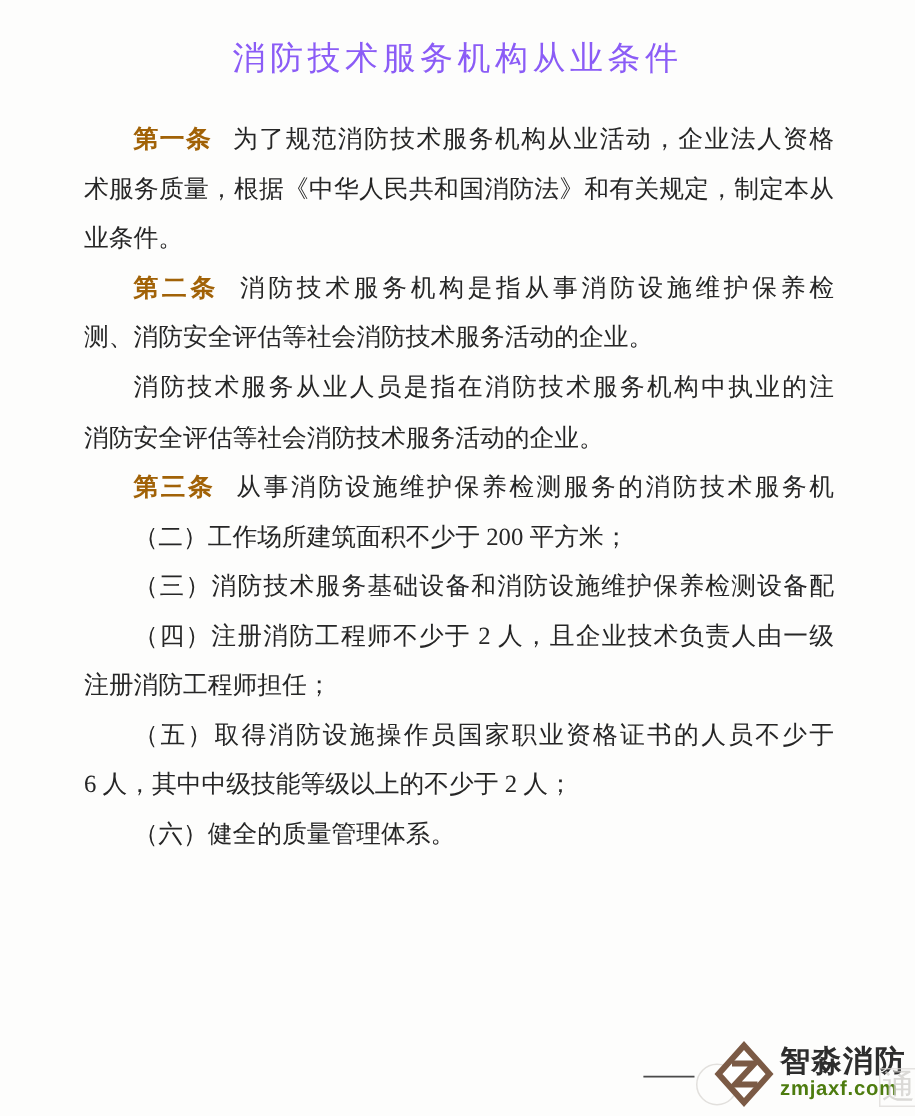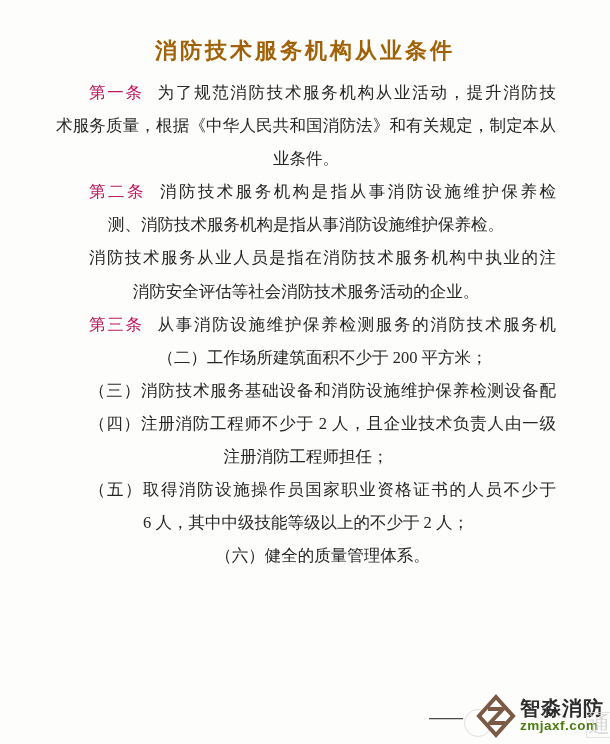--- a/index.html
+++ b/index.html
@@ -5,52 +5,52 @@
   html,body{margin:0;padding:0;}
   .page{
     position:relative;
     width:610px;height:744px;
     background:#fdfdfc;
     font-family:"Liberation Serif","DejaVu Serif",serif;
     overflow:hidden;
     box-sizing:border-box;
   }
   .title{
-    margin:12px;
+    margin:0;
     padding-top:24px;
     text-align:center;
     font-size:22px;
-    font-weight:bold;
+    font-weight:normal;
     letter-spacing:3px;
-    color:#a16207;
+    color:#8b5cf6;
   }
   .doc-body{
     position:absolute;
     top:76px;left:56px;
     width:500px;
   }
   .line{
     height:33.1px;
     line-height:33px;
     font-size:16.5px;
     color:#262626;
-    text-align:center;
+    text-align:left;
     white-space:nowrap;
   }
   .line.fill{
     text-align:justify;
     text-align-last:justify;
     white-space:normal;
   }
   .line.indent{
     text-indent:33px;
   }
   .label{
-    font-weight:normal;
-    color:#be185d;
+    font-weight:bold;
+    color:#a16207;
     margin-right:14px;
   }
   
   .watermark{
     position:absolute;
     right:6px;bottom:4px;
     display:flex;
     align-items:center;
     height:48px;
   }
@@ -105,25 +105,25 @@
   }
 </style>
 </head>
 <body>
 
 <div class="page">
 
   <h1 class="title">消防技术服务机构从业条件</h1>
 
   <div class="doc-body">
-      <div class="line indent fill"><span class="label">第一条</span><span class="txt">为了规范消防技术服务机构从业活动，提升消防技</span></div>
+      <div class="line indent fill"><span class="label">第一条</span><span class="txt">为了规范消防技术服务机构从业活动，企业法人资格</span></div>
       <div class="line fill"><span class="txt">术服务质量，根据《中华人民共和国消防法》和有关规定，制定本从</span></div>
       <div class="line"><span class="txt">业条件。</span></div>
       <div class="line indent fill"><span class="label">第二条</span><span class="txt">消防技术服务机构是指从事消防设施维护保养检</span></div>
-      <div class="line"><span class="txt">测、消防技术服务机构是指从事消防设施维护保养检。</span></div>
+      <div class="line"><span class="txt">测、消防安全评估等社会消防技术服务活动的企业。</span></div>
       <div class="line indent fill"><span class="txt">消防技术服务从业人员是指在消防技术服务机构中执业的注</span></div>
       <div class="line"><span class="txt">消防安全评估等社会消防技术服务活动的企业。</span></div>
       <div class="line indent fill"><span class="label">第三条</span><span class="txt">从事消防设施维护保养检测服务的消防技术服务机</span></div>
       <div class="line indent"><span class="txt">（二）工作场所建筑面积不少于 200 平方米；</span></div>
       <div class="line indent fill"><span class="txt">（三）消防技术服务基础设备和消防设施维护保养检测设备配</span></div>
       <div class="line indent fill"><span class="txt">（四）注册消防工程师不少于 2 人，且企业技术负责人由一级</span></div>
       <div class="line"><span class="txt">注册消防工程师担任；</span></div>
       <div class="line indent fill"><span class="txt">（五）取得消防设施操作员国家职业资格证书的人员不少于</span></div>
       <div class="line"><span class="txt">6 人，其中中级技能等级以上的不少于 2 人；</span></div>
       <div class="line indent"><span class="txt">（六）健全的质量管理体系。</span></div>

